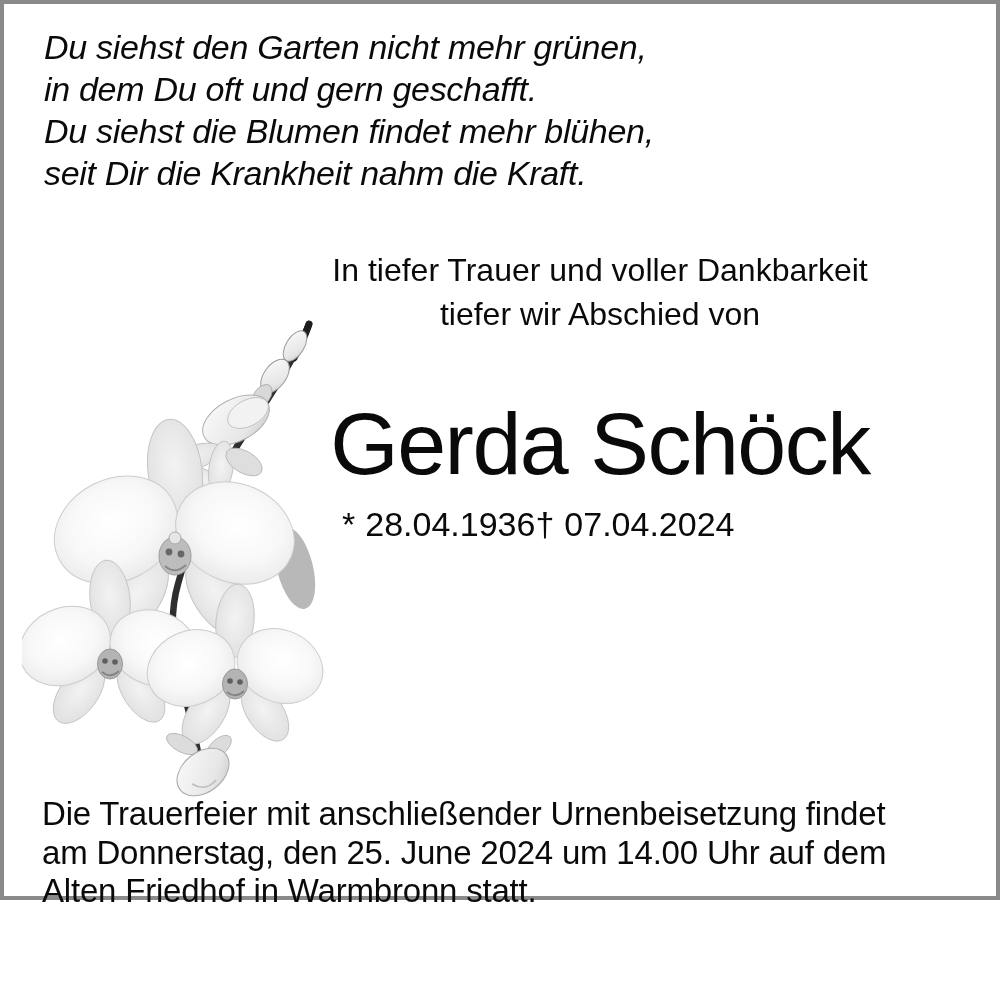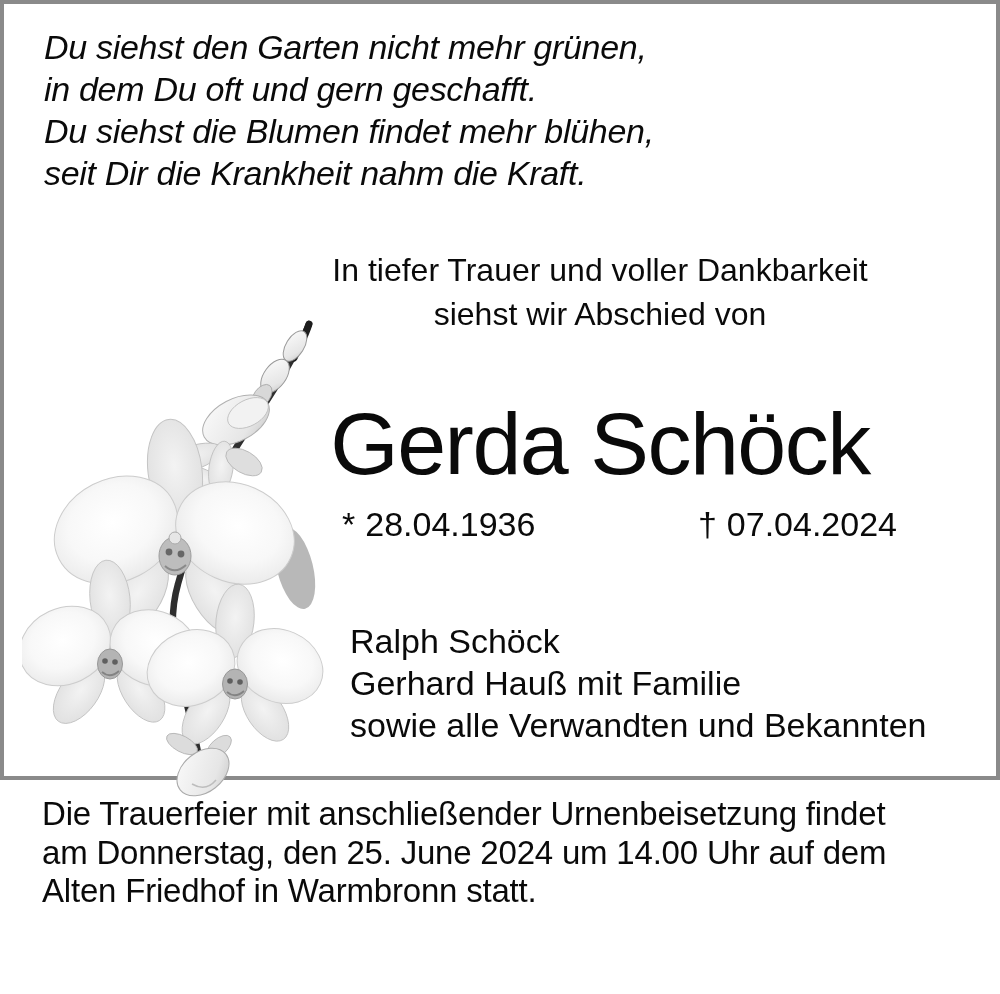--- a/index.html
+++ b/index.html
@@ -10,21 +10,21 @@
   body {
     width: 1000px;
     height: 994px;
     overflow: hidden;
     font-family: "Liberation Sans", sans-serif;
     color: #0a0a0a;
   }
   .notice {
     position: relative;
     width: 1000px;
-    height: 780px;
+    height: 900px;
     background: #ffffff;
   }
   .frame {
     position: absolute;
     inset: 0;
     border: 4px solid #8a8a8a;
     box-sizing: border-box;
     pointer-events: none;
   }
   .poem {
@@ -68,21 +68,20 @@
     white-space: nowrap;
   }
   .dates {
     position: absolute;
     left: 310px;
     top: 504px;
     width: 555px;
     padding-left: 32px;
     box-sizing: content-box;
     display: flex;
-    justify-content: space-between;
     font-size: 34px;
     line-height: 40px;
     white-space: nowrap;
   }
   .dates .sym {
     margin-right: 10px;
   }
   .mourners {
     position: absolute;
     left: 350px;
@@ -198,34 +197,29 @@
         <ellipse cx="160" cy="428" rx="17" ry="8" transform="rotate(28 160 428)" fill="#dcdcdc" stroke="#b2b2b2" stroke-width="0.8"></ellipse>
         <ellipse cx="197" cy="431" rx="15" ry="8" transform="rotate(-42 197 431)" fill="#dcdcdc" stroke="#b2b2b2" stroke-width="0.8"></ellipse>
         <ellipse cx="181" cy="456" rx="29" ry="20" transform="rotate(-38 181 456)" fill="url(#budGrad)" stroke="#ababab" stroke-width="1"></ellipse>
         <path d="M170,468 q14,8 24,-4" fill="none" stroke="#bdbdbd" stroke-width="1.5"></path>
       </g>
     </svg>
   </div>
 
   <div class="intro">
     <div>In tiefer Trauer und voller Dankbarkeit</div>
-    <div>siehst wir Abschied von</div>
+    <div>tiefer wir Abschied von</div>
   </div>
 
   <h1 class="name">Gerda Schöck</h1>
 
   <div class="dates">
     <span><span class="sym">*</span><span>28.04.1936</span></span>
     <span><span class="sym">†</span><span>07.04.2024</span></span>
   </div>
 
-  <div class="mourners">
-    <div>Ralph Schöck</div>
-    <div>Gerhard Hauß mit Familie</div>
-    <div>sowie alle Verwandten und Bekannten</div>
-  </div>
 
   <div class="funeral">
     <div>Die Trauerfeier mit anschließender Urnenbeisetzung findet</div>
     <div>am Donnerstag, den 25. June 2024 um 14.00 Uhr auf dem</div>
     <div>Alten Friedhof in Warmbronn statt.</div>
   </div>
 </div>
 
 </body></html>

